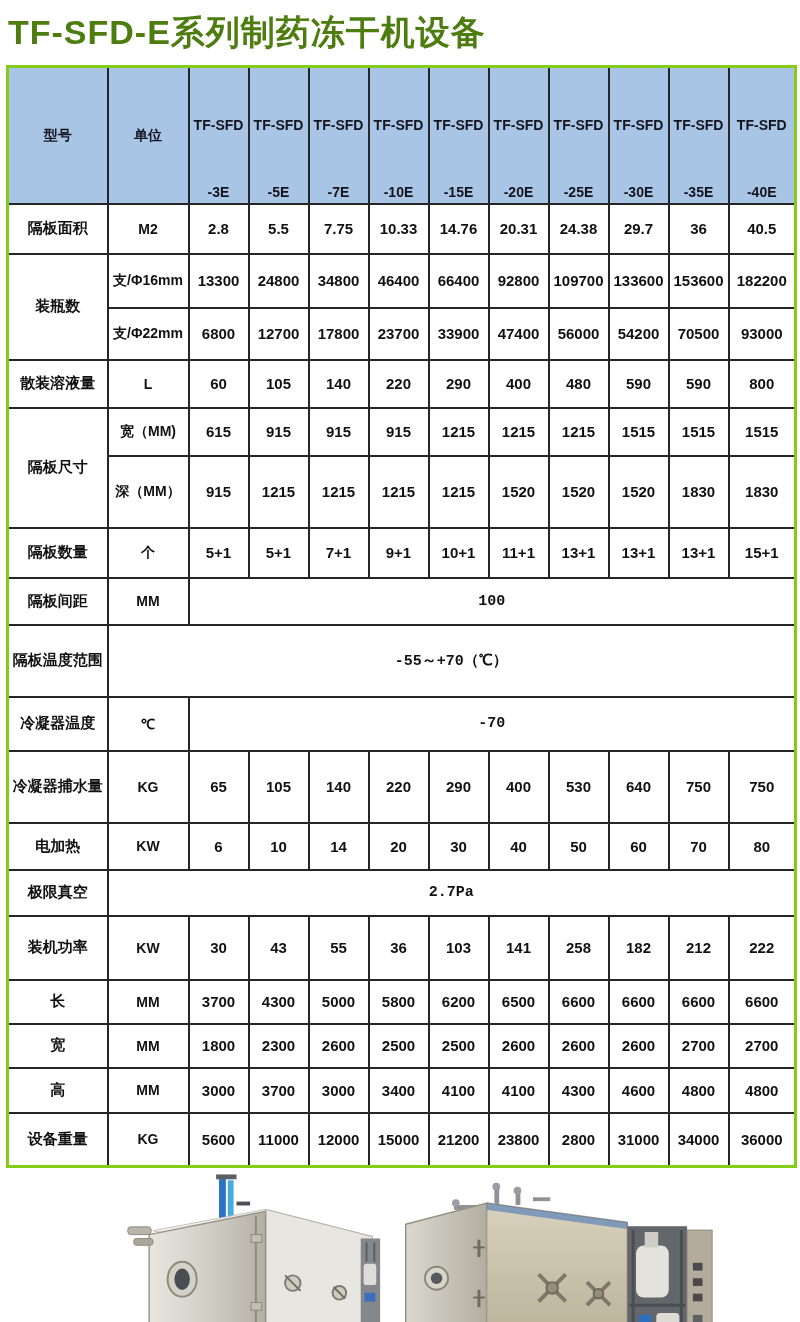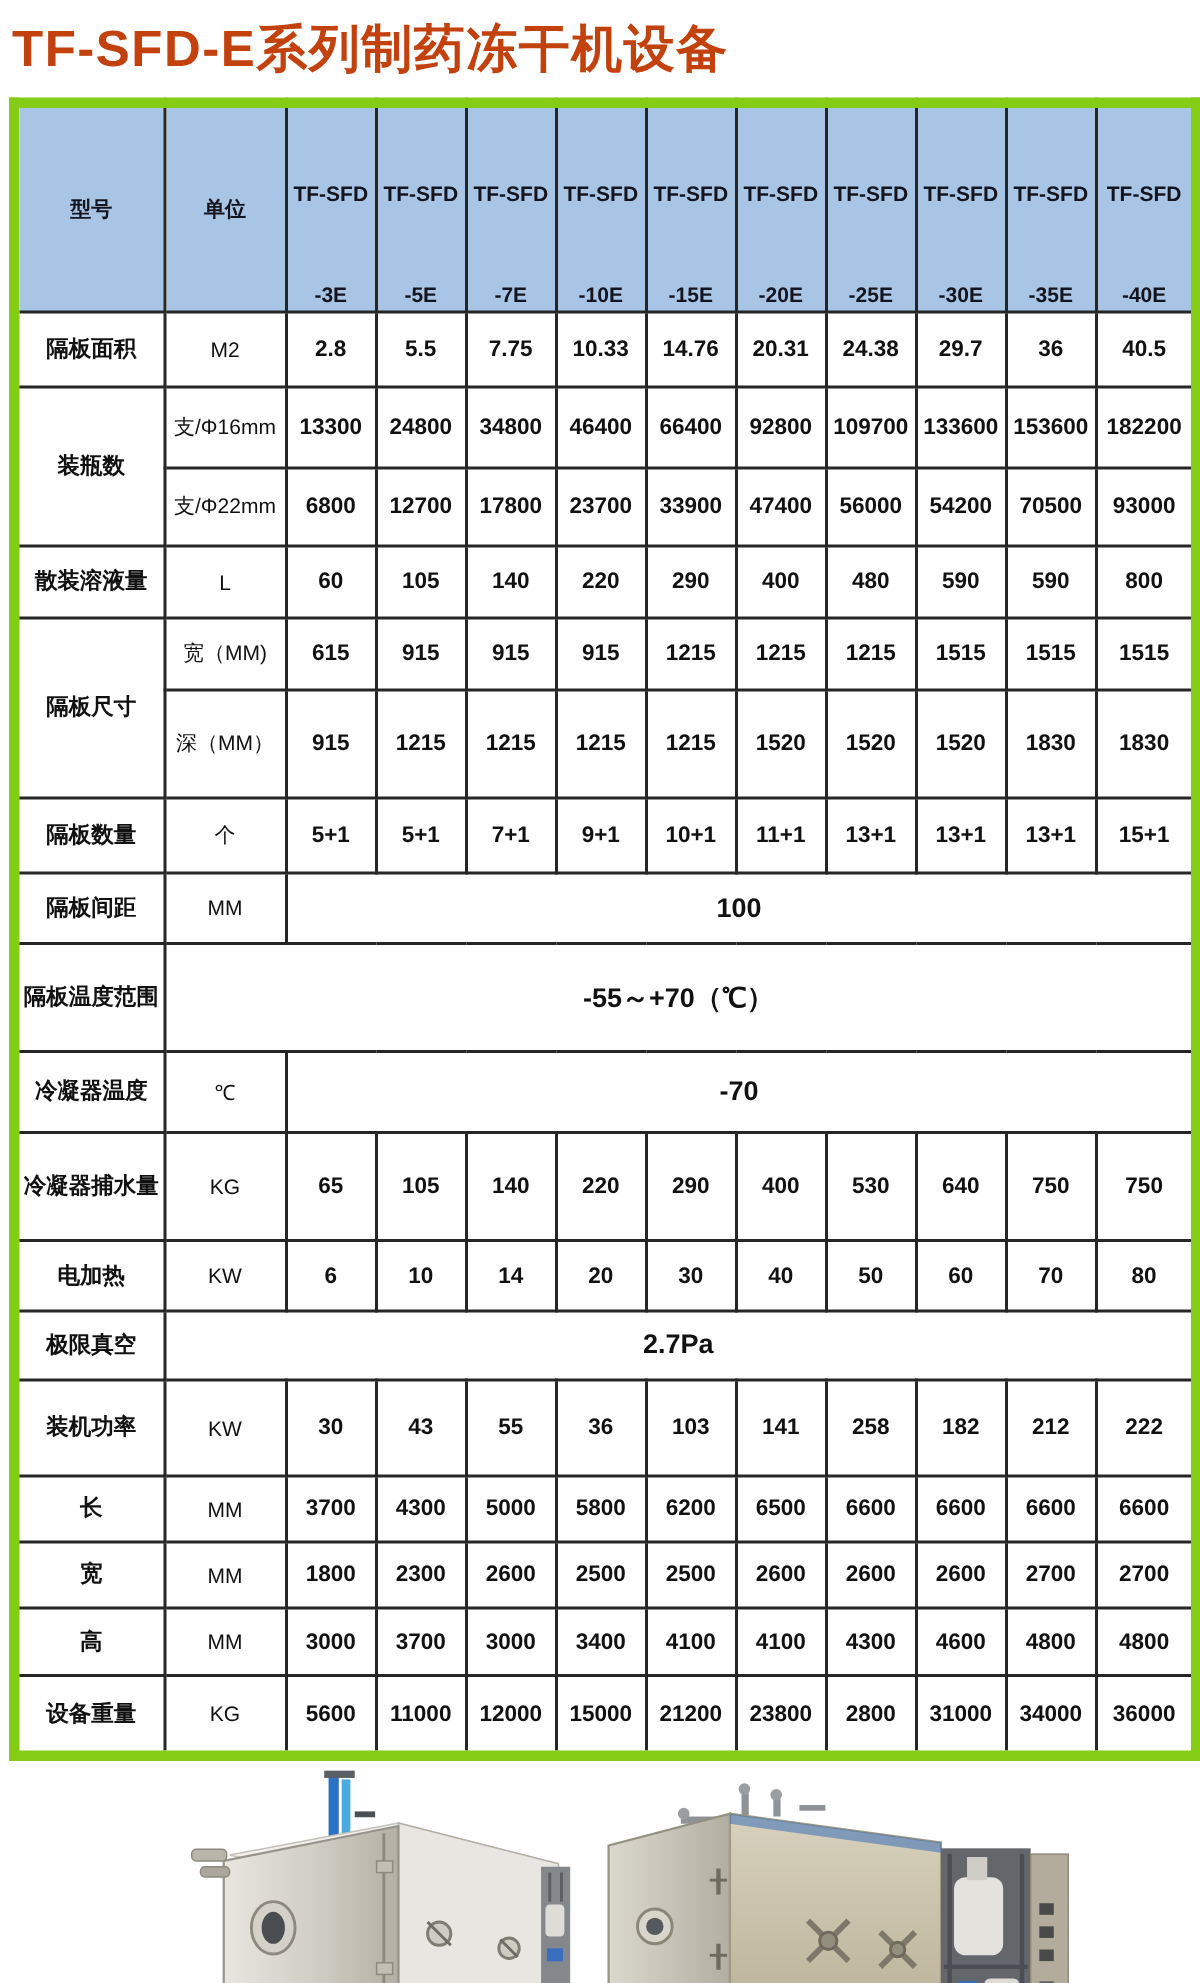--- a/index.html
+++ b/index.html
@@ -1,24 +1,24 @@
 <!DOCTYPE html>
 <html><head>
 <meta charset="utf-8">
 <style>
   html,body{margin:0;padding:0;background:#fff;}
   body{width:800px;font-family:"Liberation Sans",sans-serif;color:#111;}
-  h1{font-size:34px;font-weight:900;letter-spacing:1px;color:#c2410c;margin:10px 0 9px 8px;}
-  table.spec{border-collapse:collapse;table-layout:fixed;width:788px;margin-left:6px;border:7px solid #84cc16;}
+  h1{font-size:34px;font-weight:900;letter-spacing:1px;color:#4d7c0f;margin:10px 0 9px 8px;}
+  table.spec{border-collapse:collapse;table-layout:fixed;width:788px;margin-left:6px;border:3px solid #84cc16;}
   table.spec th,table.spec td{border:2px solid #262626;text-align:center;vertical-align:middle;padding:0 1px;overflow:hidden;}
   table.spec thead th{background:#a9c5e6;color:#14141e;font-size:14px;font-weight:700;line-height:1.45;}
   td.lbl{font-size:15px;font-weight:700;}
-  td.unit{font-size:14px;font-weight:400;}
+  td.unit{font-size:14px;font-weight:700;}
   td.val{font-size:15px;font-weight:700;}
-  td.merged{font-size:18px;font-weight:700;}
+  td.merged{font-size:15px;font-weight:700;font-family:Liberation Mono, monospace;}
   .m-line{display:block;margin-top:47px;}
   .photos{display:flex;align-items:flex-end;gap:14px;padding:4px 0 6px 122px;height:238px;box-sizing:border-box;}
   .photo{display:block;}
 </style>
 </head>
 <body>
 
 <h1>TF-SFD-E系列制药冻干机设备</h1>
 
 <table class="spec">

